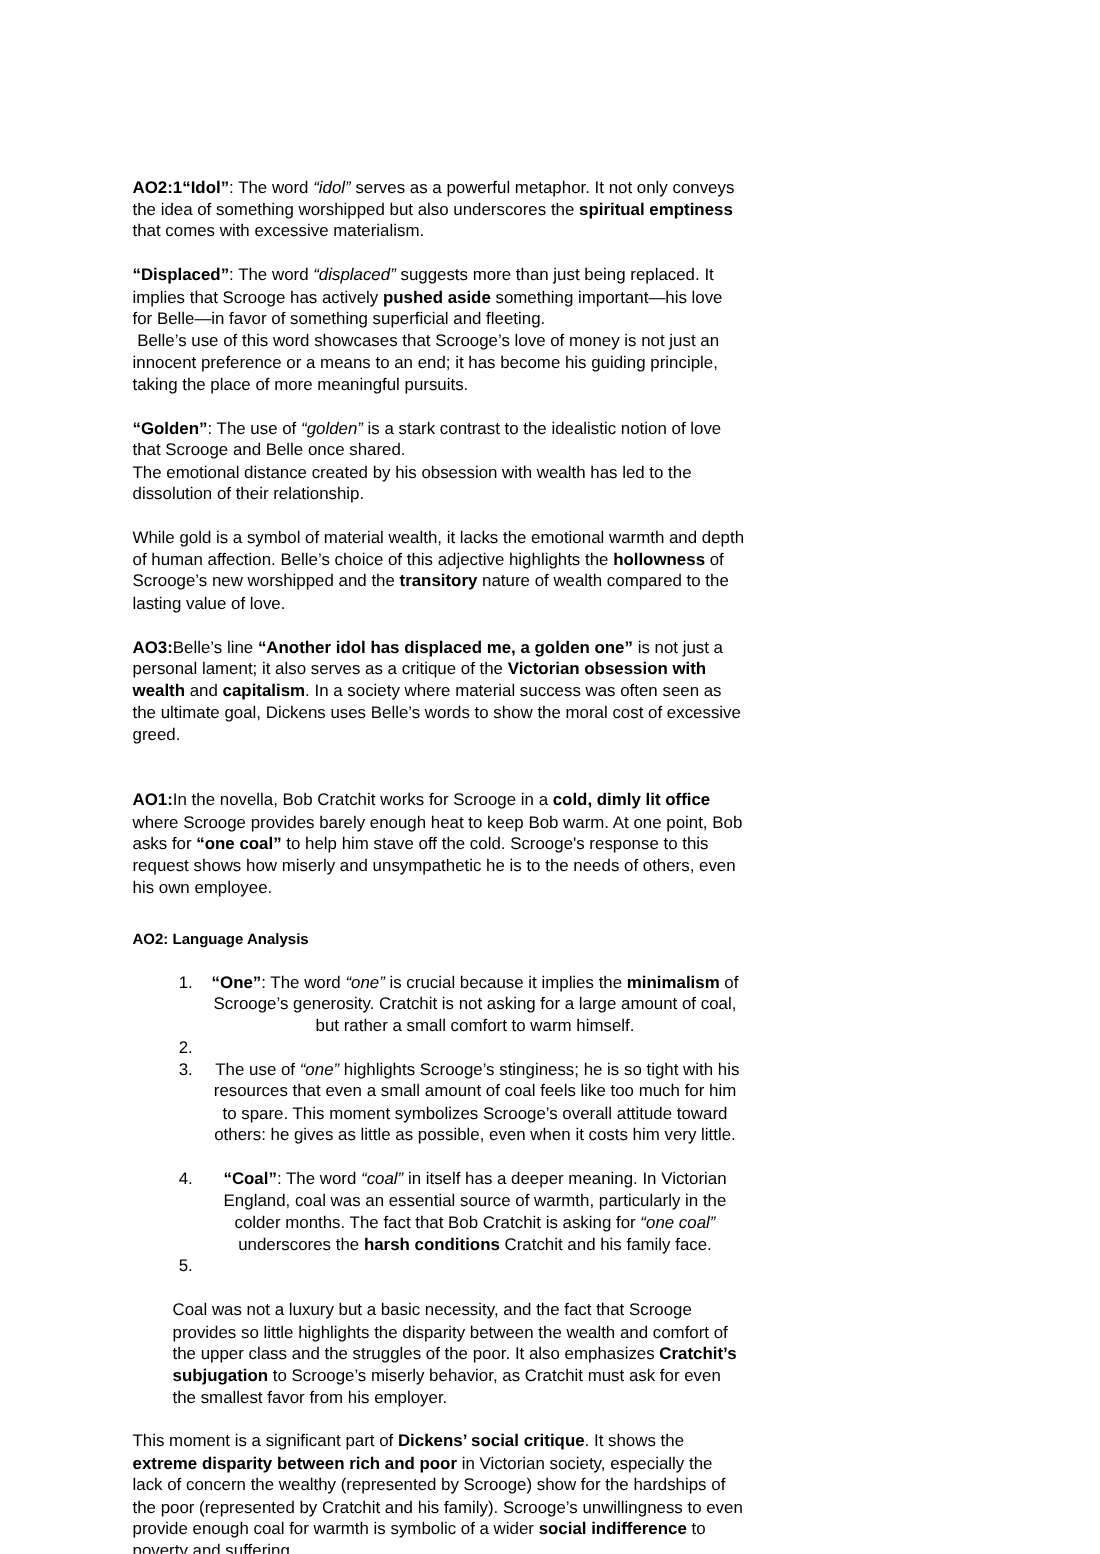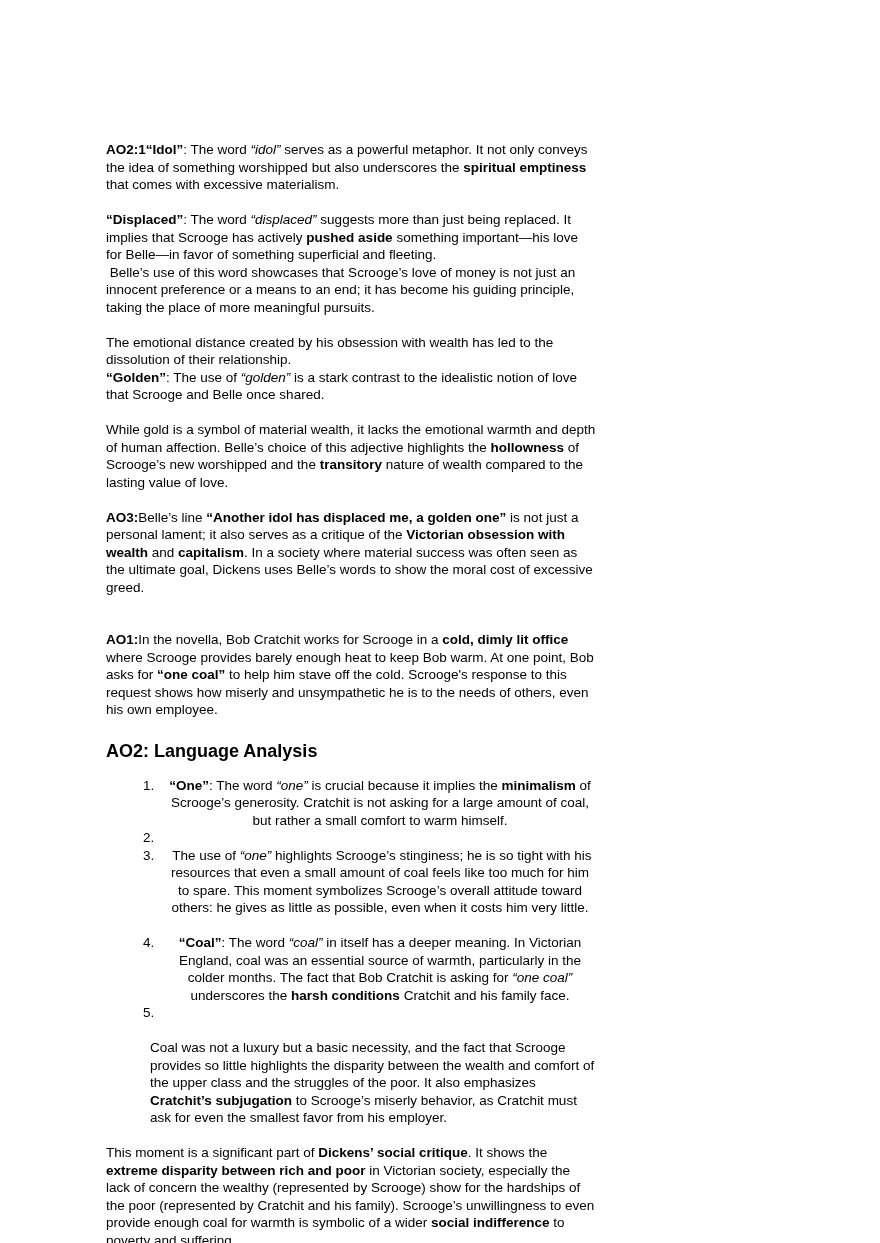--- a/index.html
+++ b/index.html
@@ -23,55 +23,55 @@
     color: #000000;
     background: #ffffff;
   }
   .page p {
     margin: 0;
   }
   .page p.blank {
     height: 17.5px;
   }
   .page h2 {
-    font-size: 18px;
+    font-size: 12px;
     line-height: 24px;
     font-weight: bold;
     margin: 20px 0 14px 0;
     color: #000000;
   }
   .page ol {
     margin: 0;
     padding: 0 0 0 52px;
   }
   .page li {
     min-height: 17.5px;
     padding-left: 6px;
     text-align: center;
   }
   .page li.gap-before {
     margin-top: 17.5px;
   }
   .page p.indent {
-    margin-left: 44px;
+    margin-left: 32px;
   }
   strong { font-weight: bold; }
   em { font-style: italic; }
 </style>
 </head>
 <body>
 
 <div class="page">
     <p><strong>AO2:1“Idol”</strong><span>: The word </span><em>“idol”</em><span> serves as a powerful metaphor. It not only conveys the idea of something worshipped but also underscores the </span><strong>spiritual emptiness</strong><span> that comes with excessive materialism.</span></p>
     <p class="blank"></p>
     <p><strong>“Displaced”</strong><span>: The word </span><em>“displaced”</em><span> suggests more than just being replaced. It implies that Scrooge has actively </span><strong>pushed aside</strong><span> something important—his love for Belle—in favor of something superficial and fleeting.</span></p>
     <p><span>&nbsp;Belle’s use of this word showcases that Scrooge’s love of money is not just an innocent preference or a means to an end; it has become his guiding principle, taking the place of more meaningful pursuits.</span></p>
     <p class="blank"></p>
+    <p><strong>“Golden”</strong><span>: The use of </span><em>“golden”</em><span> is a stark contrast to the idealistic notion of love that Scrooge and Belle once shared.</span></p>
     <p><span>The emotional distance created by his obsession with wealth has led to the dissolution of their relationship.</span></p>
-    <p><strong>“Golden”</strong><span>: The use of </span><em>“golden”</em><span> is a stark contrast to the idealistic notion of love that Scrooge and Belle once shared.</span></p>
     <p class="blank"></p>
     <p><span>While gold is a symbol of material wealth, it lacks the emotional warmth and depth of human affection. Belle’s choice of this adjective highlights the </span><strong>hollowness</strong><span> of Scrooge’s new worshipped and the </span><strong>transitory</strong><span> nature of wealth compared to the lasting value of love.</span></p>
     <p class="blank"></p>
     <p><strong>AO3:</strong><span>Belle’s line </span><strong>“Another idol has displaced me, a golden one”</strong><span> is not just a personal lament; it also serves as a critique of the </span><strong>Victorian obsession with wealth</strong><span> and </span><strong>capitalism</strong><span>. In a society where material success was often seen as the ultimate goal, Dickens uses Belle’s words to show the moral cost of excessive greed.</span></p>
     <p class="blank"></p>
     <p class="blank"></p>
     <p><strong>AO1:</strong><span>In the novella, Bob Cratchit works for Scrooge in a </span><strong>cold, dimly lit office</strong><span> where Scrooge provides barely enough heat to keep Bob warm. At one point, Bob asks for </span><strong>“one coal”</strong><span> to help him stave off the cold. Scrooge's response to this request shows how miserly and unsympathetic he is to the needs of others, even his own employee.</span></p>
     <h2>AO2: Language Analysis</h2>
     <ol start="1">
       <li><strong>“One”</strong><span>: The word </span><em>“one”</em><span> is crucial because it implies the </span><strong>minimalism</strong><span> of Scrooge’s generosity. Cratchit is not asking for a large amount of coal, but rather a small comfort to warm himself.</span></li>

